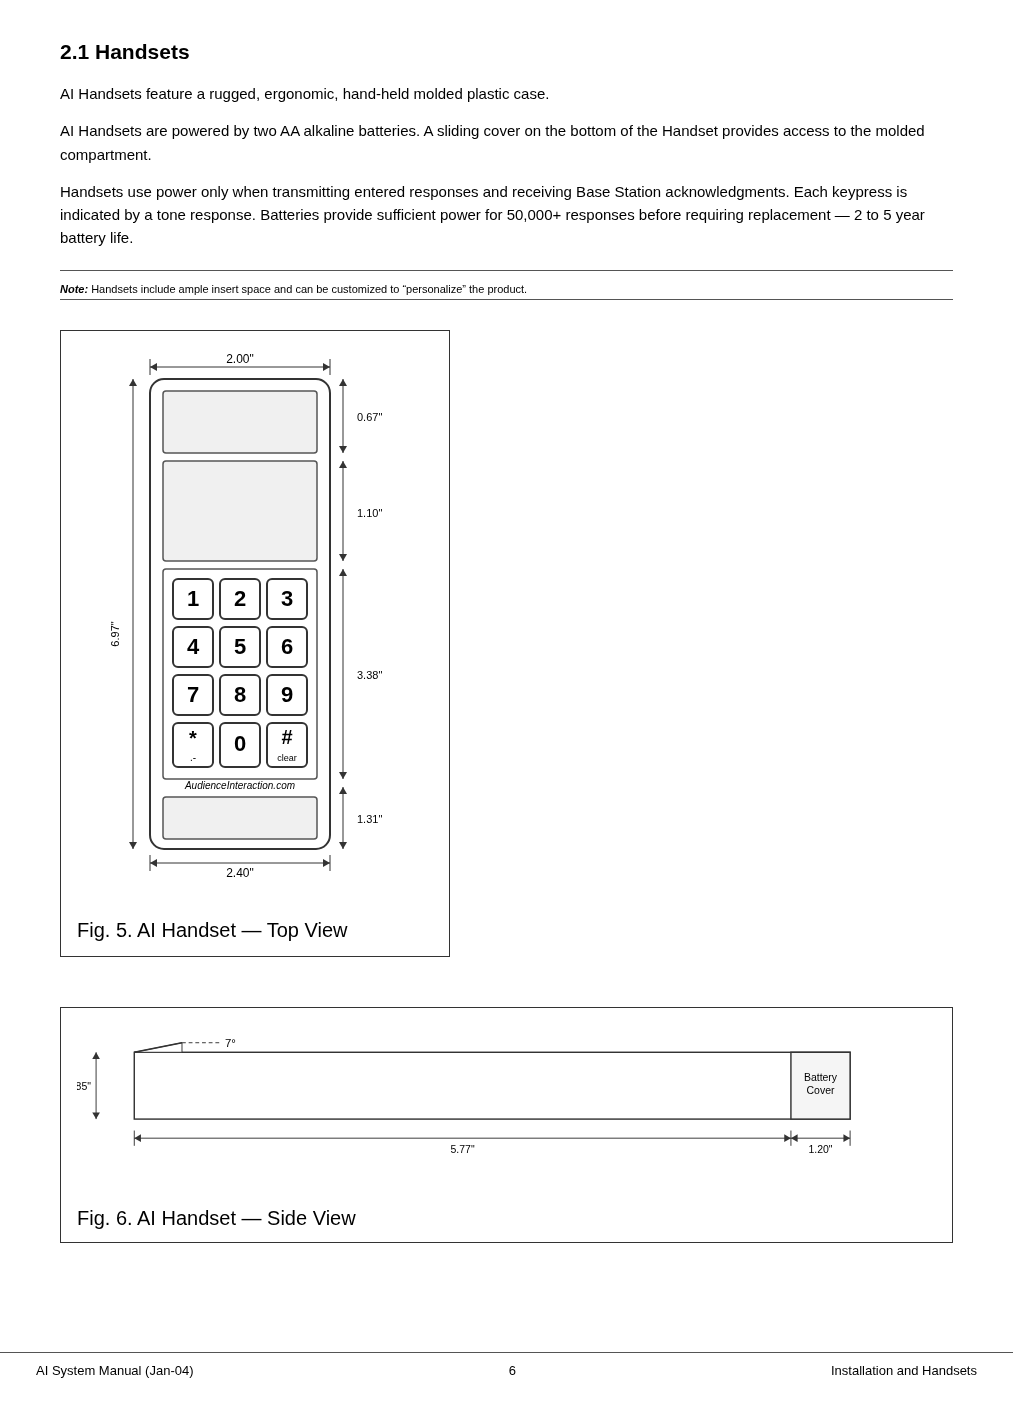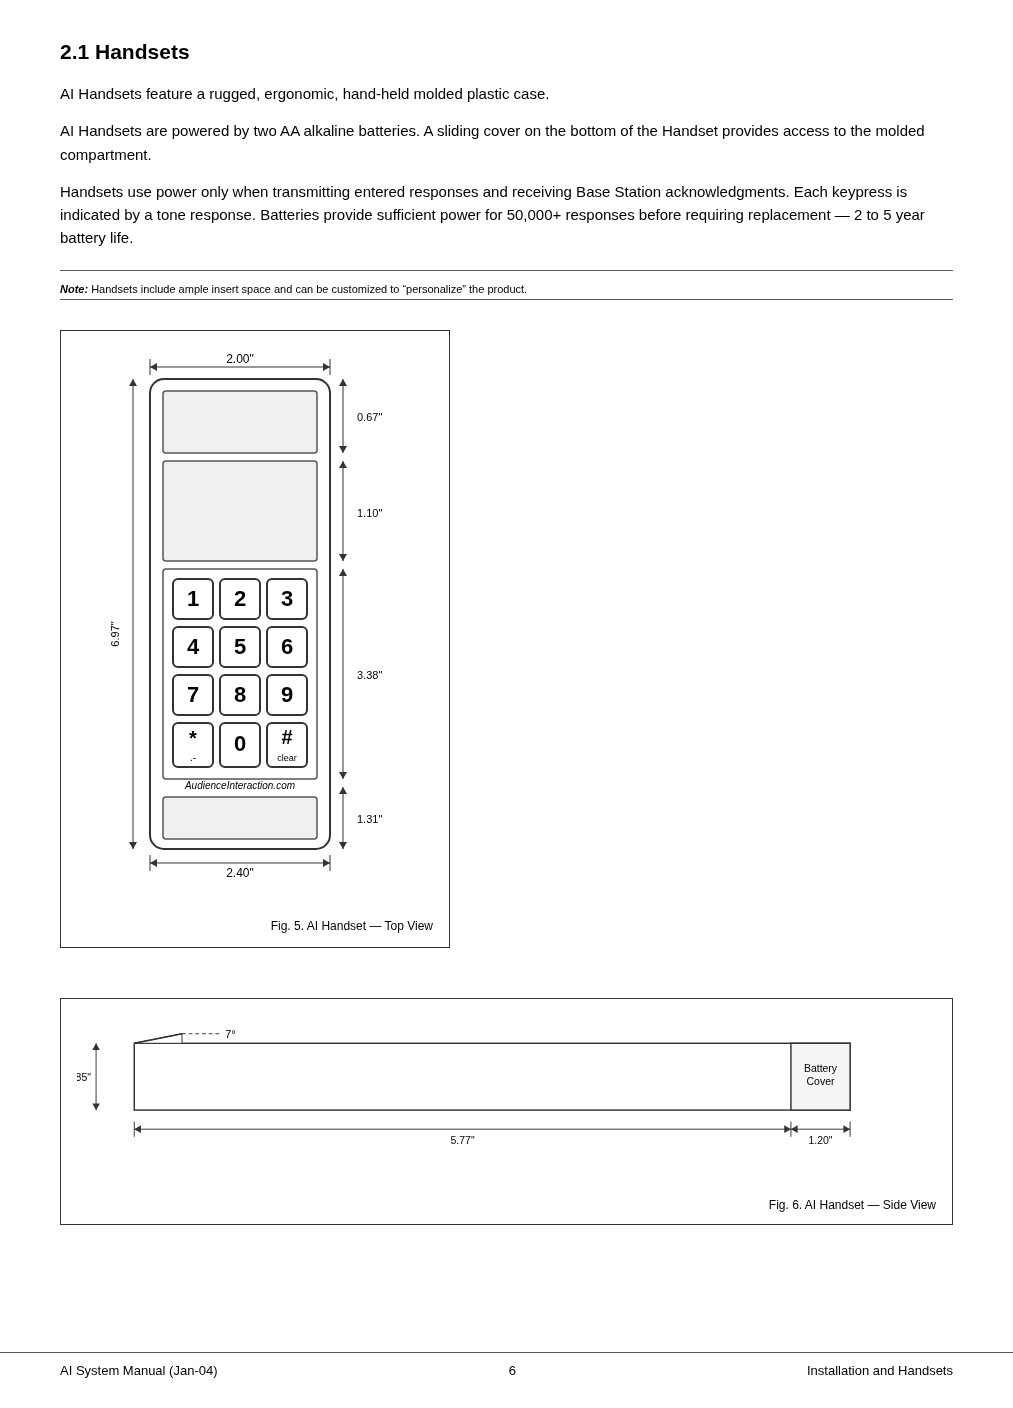--- a/index.html
+++ b/index.html
@@ -65,22 +65,22 @@
       width: 390px;
       flex-shrink: 0;
       border: 1.5px solid #333;
       padding: 18px 16px 14px 16px;
       position: relative;
       background: #fff;
     }
 
     
     .fig-caption {
-      font-size: 12px;
-      text-align: right;
+      font-size: 20px;
+      text-align: left;
       margin-top: 10px;
     }
 
     
     .side-view-box {
       border: 1.5px solid #333;
       padding: 12px 16px 12px 16px;
       margin-top: 30px;
       position: relative;
       background: #fff;
@@ -88,21 +88,21 @@
 
     
     .page-footer {
       position: absolute;
       bottom: 30px;
       left: 0;
       right: 0;
       display: flex;
       justify-content: space-between;
       align-items: center;
-      padding: 0 60px;
+      padding: 0 36px;
       border-top: 1px solid #555;
       padding-top: 10px;
       font-size: 13px;
     }
 
     .footer-center {
       font-size: 13px;
     }
 
     

